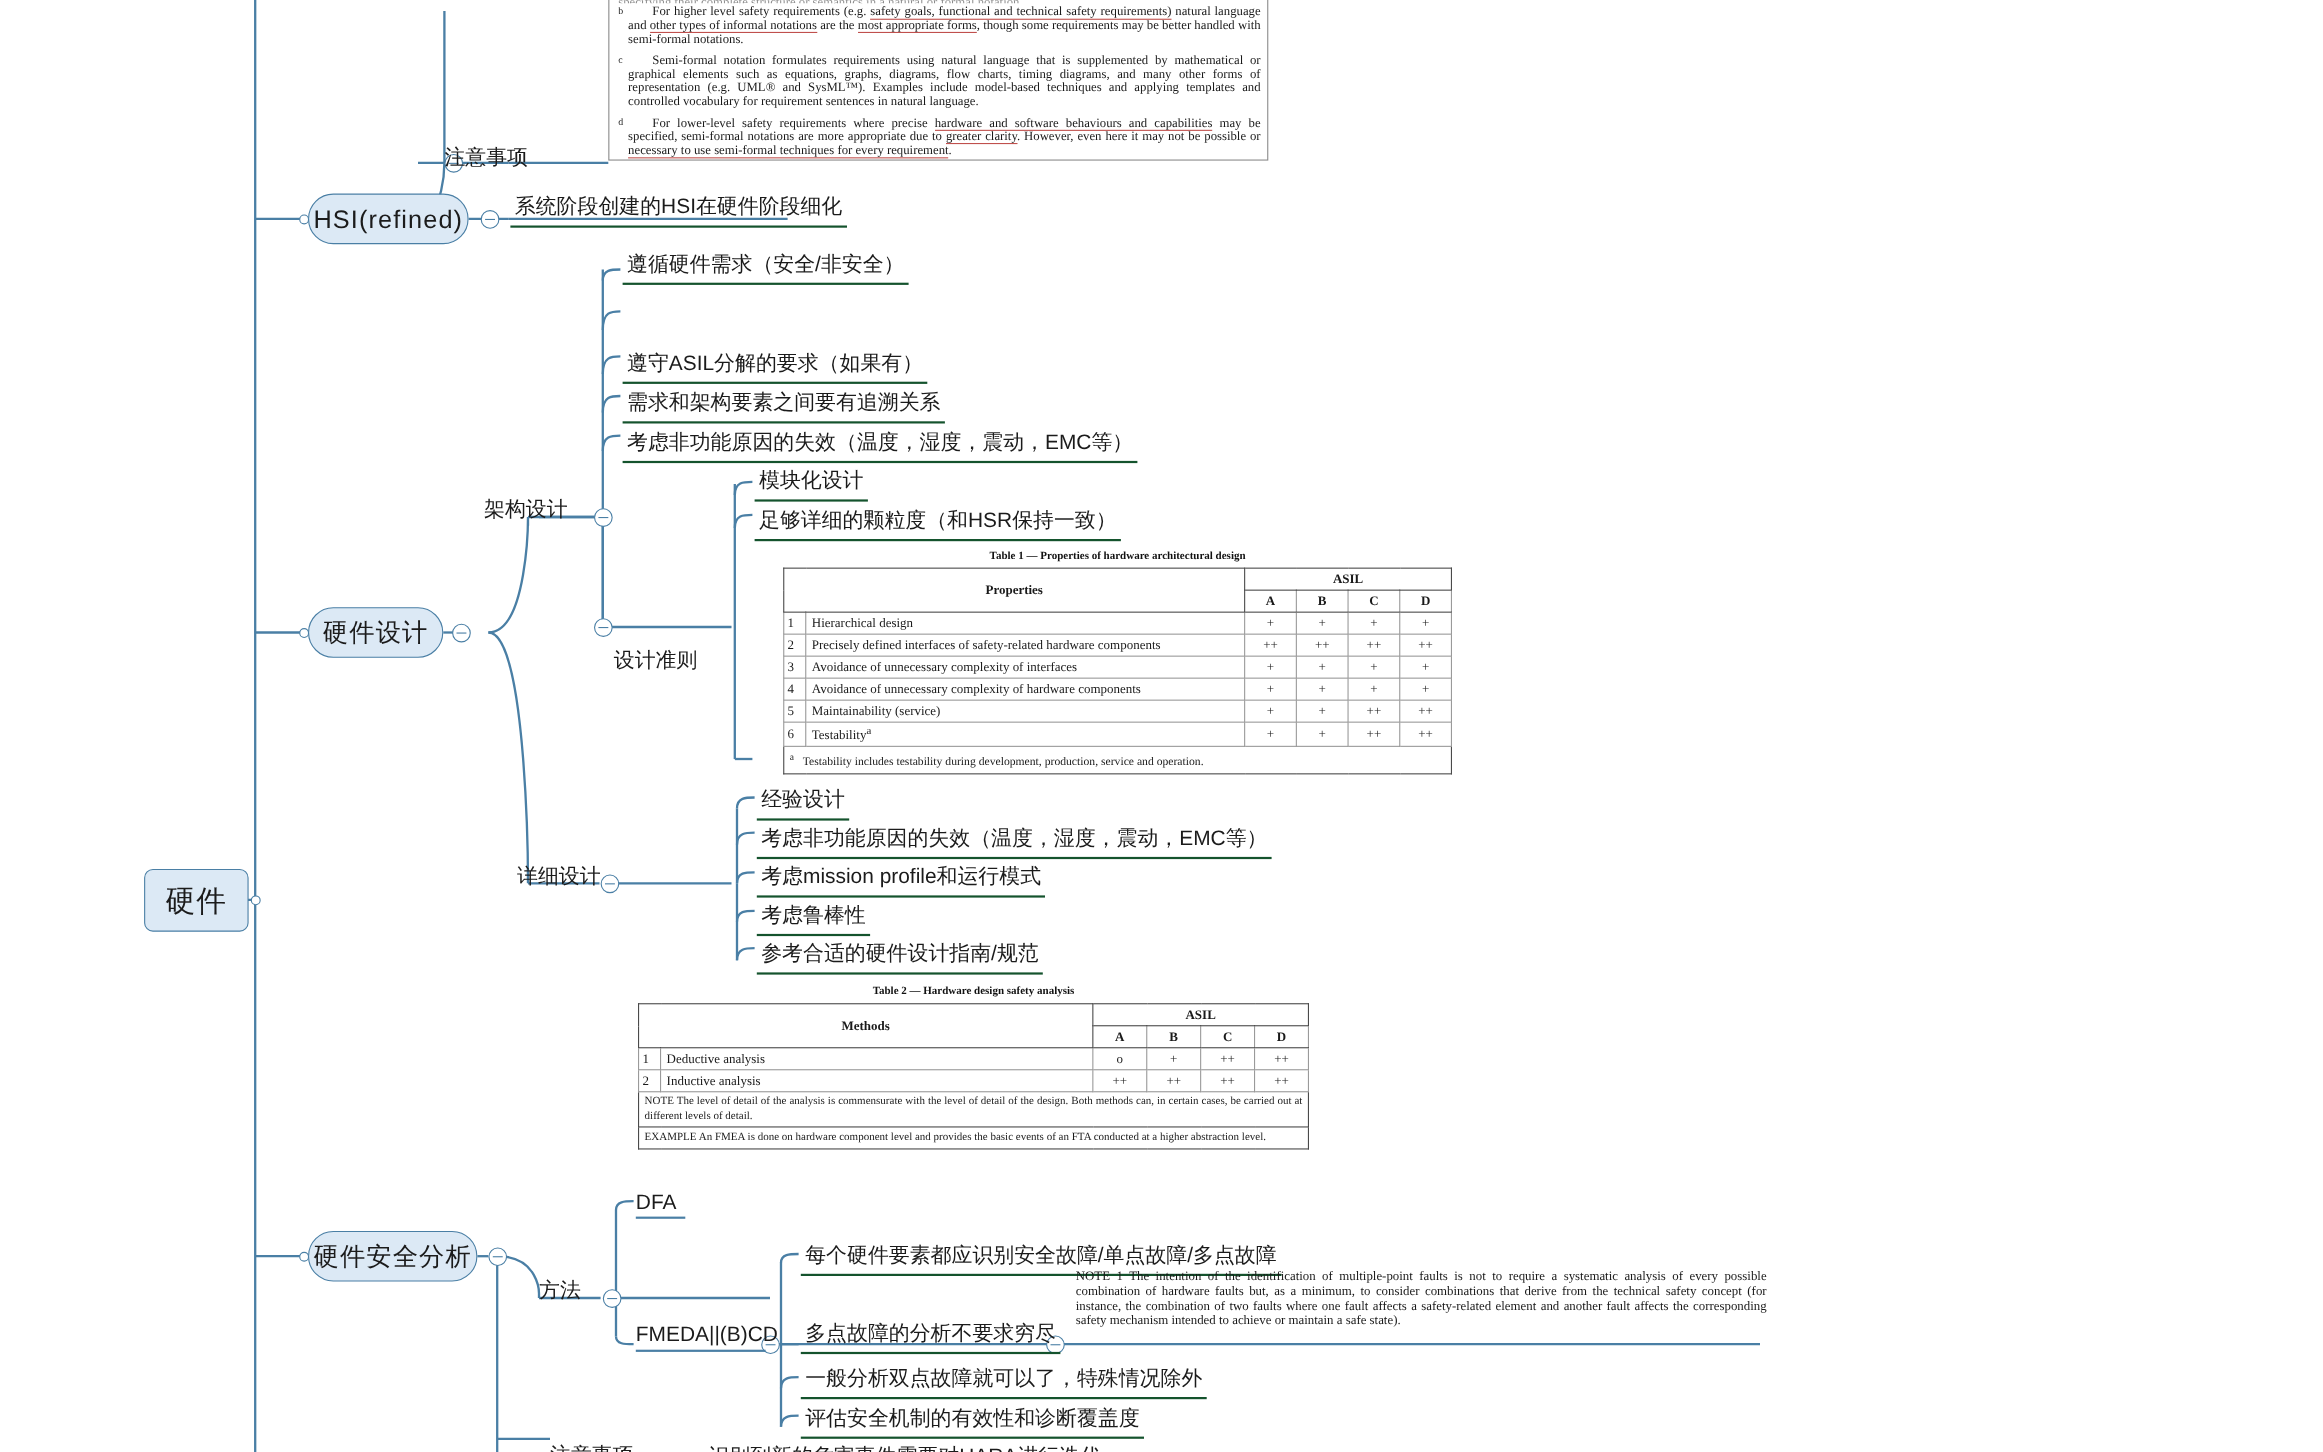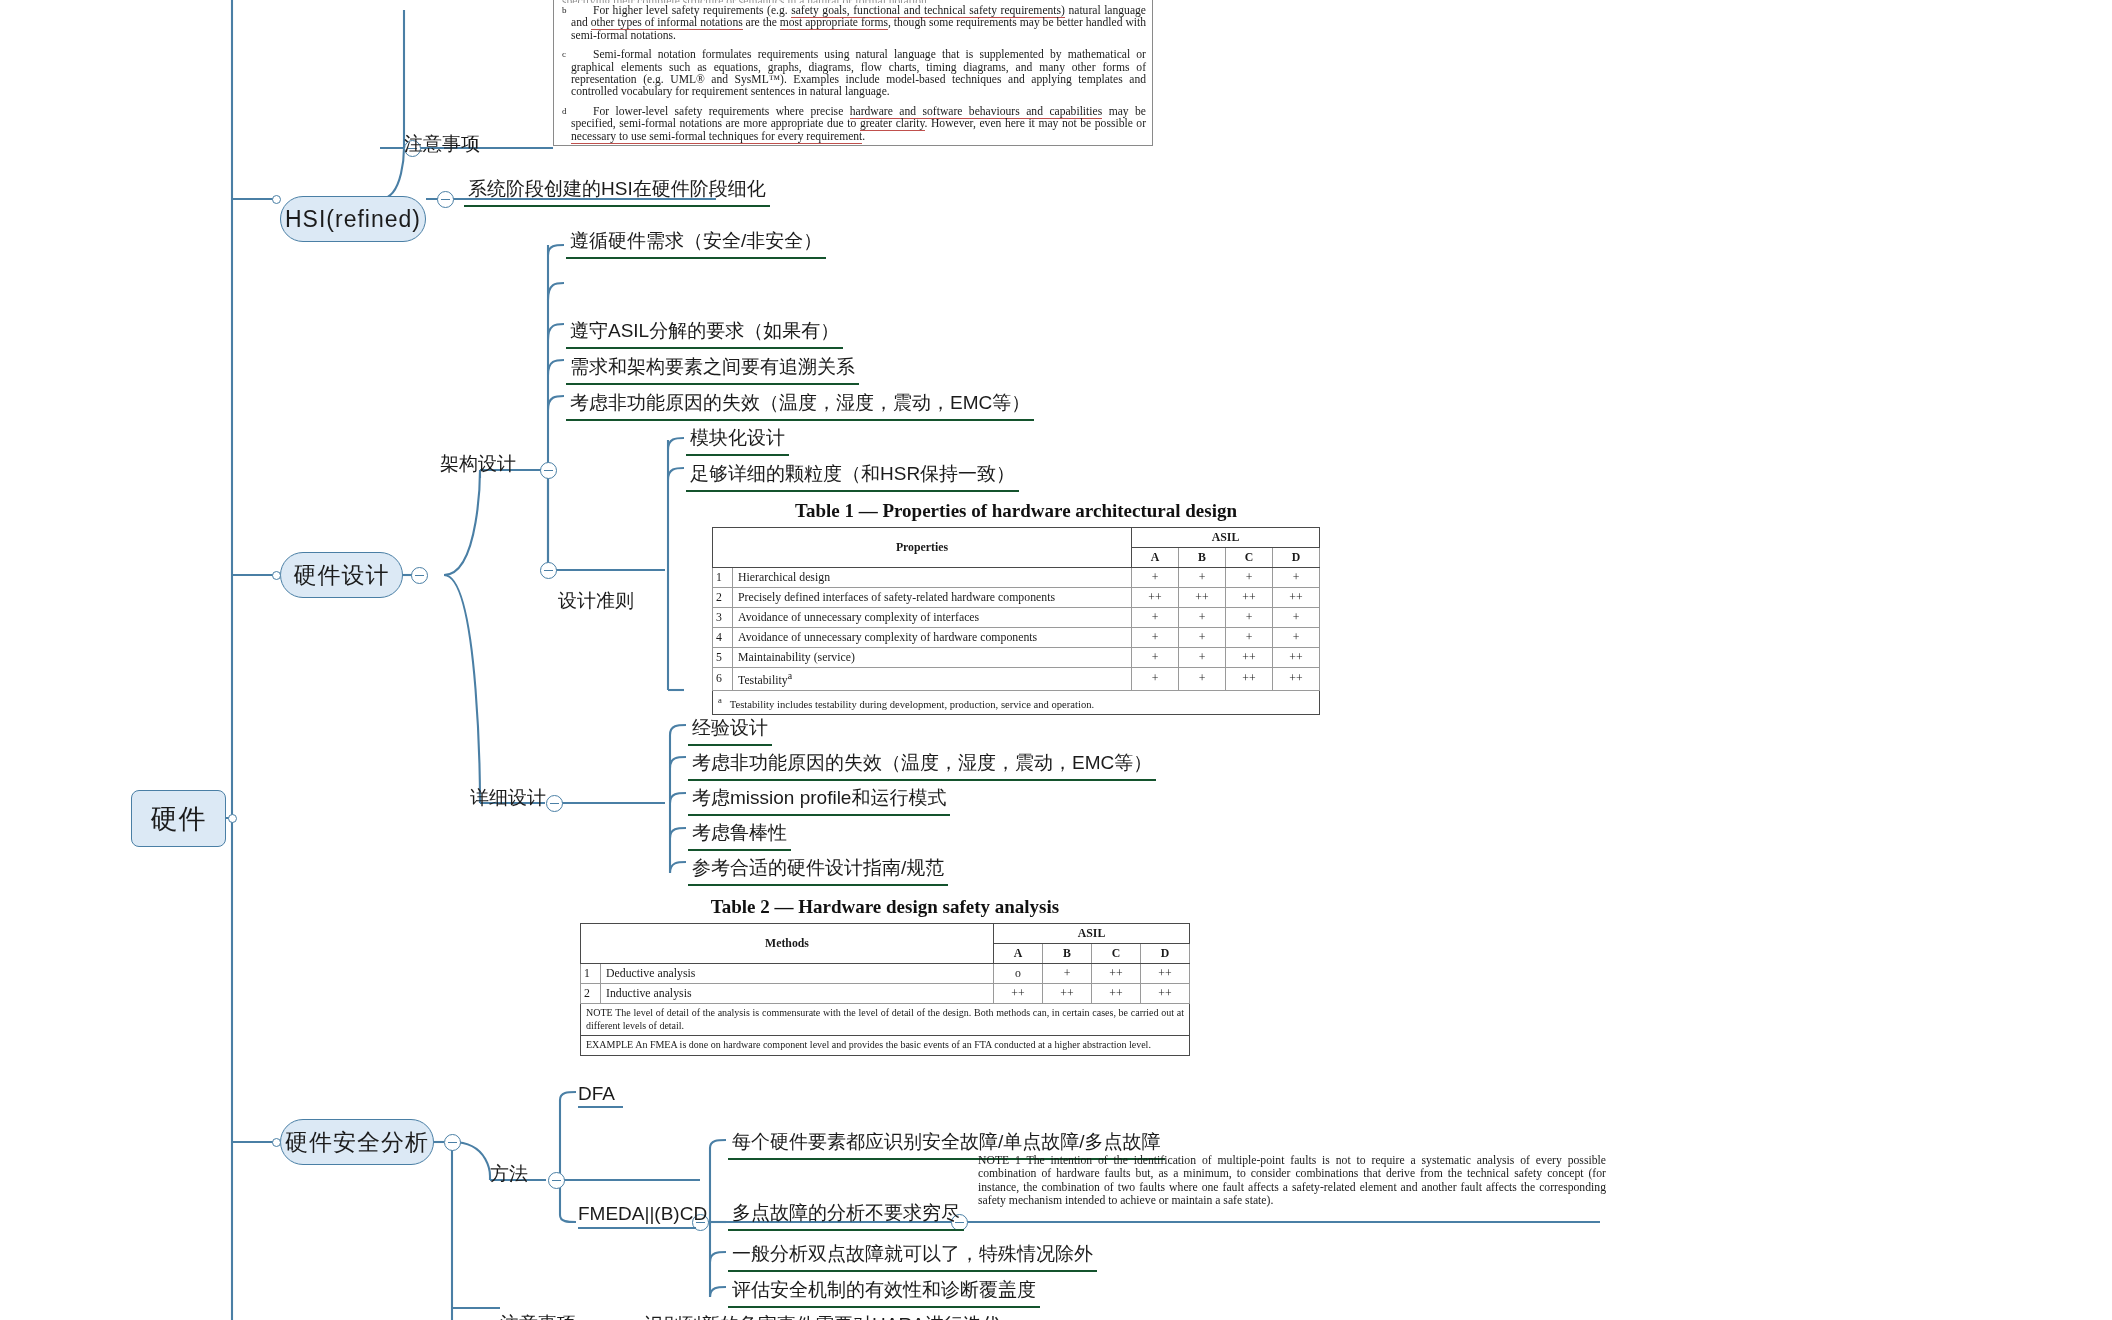--- a/index.html
+++ b/index.html
@@ -89,21 +89,21 @@
   .notes sup.mk{position:absolute;left:0;top:-1px;font-size:9px;}
   .notes .cut{overflow:hidden;height:7px;margin-bottom:2px;opacity:.5;}
   .u-red{border-bottom:1.3px solid #c0504d;}
   .hl-red{border-bottom:1.6px solid #c0504d;}
 
   
   .tblwrap{position:absolute;background:#fff;}
   .tbl-title{
     text-align:center;font-weight:bold;
     font-family:"Liberation Serif","DejaVu Serif",serif;
-    font-size:19px;margin-bottom:5px;color:#111;
+    font-size:10px;margin-bottom:5px;color:#111;
   }
   table.iso{
     border-collapse:collapse;width:100%;
     font-family:"Liberation Serif","DejaVu Serif",serif;
     font-size:11.8px;color:#1a1a1a;background:#fff;
   }
   table.iso th,table.iso td{
     border:1px solid #9a9a9a;padding:2px 5px;vertical-align:middle;
   }
   table.iso thead th{text-align:center;font-weight:bold;}
@@ -211,21 +211,21 @@
       <path d="M 452 1308 L 500 1308"></path>
 
       <path d="M 556 1180 L 700 1180"></path>
     </g>
   </svg>
 
   <div class="node root" style="left:131px;top:790px;width:95px;height:57px;">
     <span>硬件</span>
   </div>
 
-  <div class="node branch" style="left:280px;top:176px;width:146px;height:46px;margin-top:20px;">
+  <div class="node branch" style="left:280px;top:176px;width:146px;height:46px;">
     <span>HSI(refined)</span>
   </div>
 
   <div class="node branch" style="left:280px;top:552px;width:123px;height:46px;">
     <span>硬件设计</span>
   </div>
 
   <div class="node branch" style="left:280px;top:1119px;width:154px;height:46px;">
     <span>硬件安全分析</span>
   </div>

